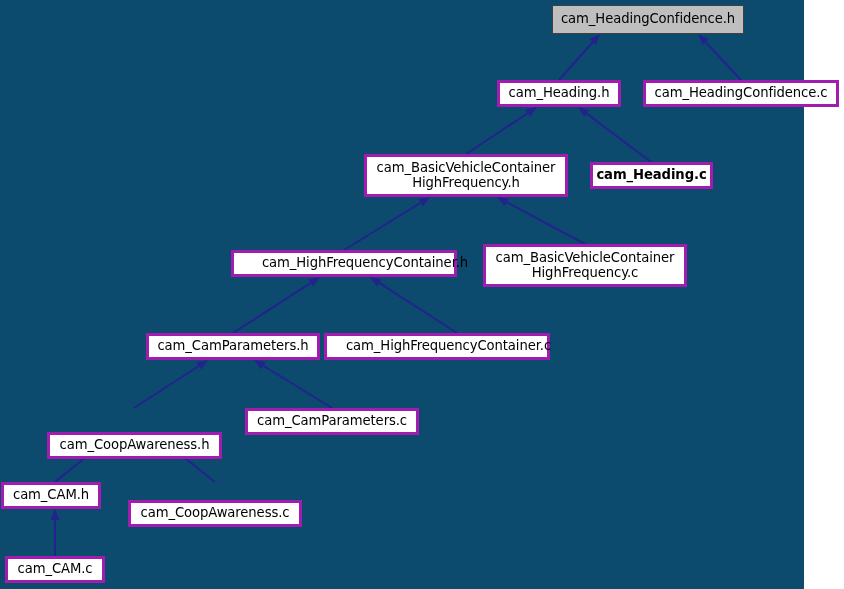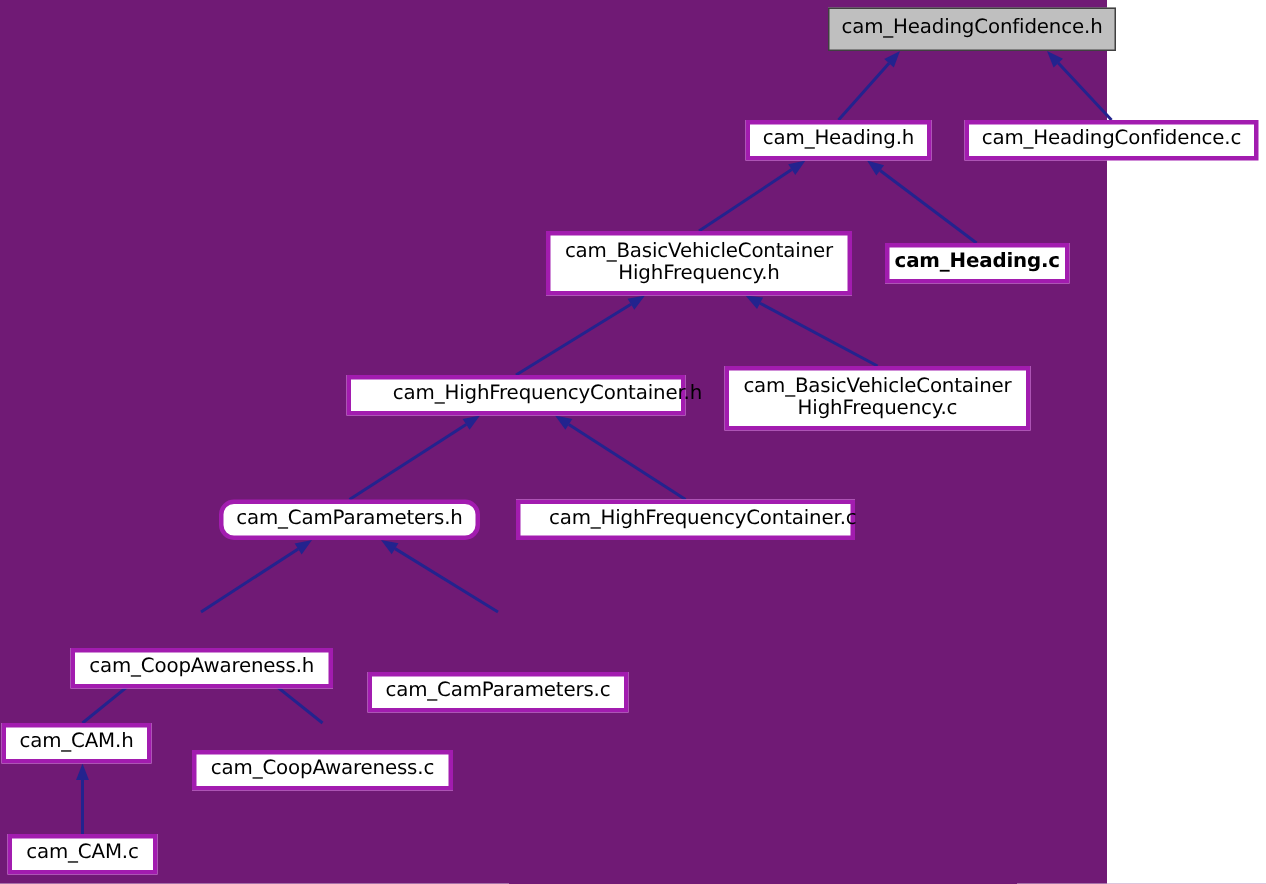--- a/index.html
+++ b/index.html
@@ -8,23 +8,23 @@
     background: #ffffff;
   }
   body {
     width: 844px;
     height: 589px;
     font-family: "DejaVu Sans", sans-serif;
     overflow: hidden;
   }
   #graph-root {
     position: relative;
-    width: 738px;
+    width: 804px;
     height: 589px;
-    background: #701a75;
+    background: #0c4a6e;
   }
   #graph-svg {
     position: absolute;
     left: 0;
     top: 0;
     width: 844px;
     height: 589px;
     display: block;
   }
   .node-box {
@@ -112,21 +112,21 @@
   <div id="nodes-layer">
       <div class="node-box highlighted" title="cam_HeadingConfidence.h" style="left: 552px; top: 5px; width: 192px; height: 29px;"><span class="node-label">cam_HeadingConfidence.h</span></div>
       <div class="node-box" title="cam_Heading.h" style="left: 497px; top: 80px; width: 124px; height: 27px;"><span class="node-label">cam_Heading.h</span></div>
       <div class="node-box" title="cam_HeadingConfidence.c" style="left: 643px; top: 80px; width: 196px; height: 27px;"><span class="node-label">cam_HeadingConfidence.c</span></div>
       <div class="node-box" title="cam_BasicVehicleContainerHighFrequency.h" style="left: 364px; top: 154px; width: 204px; height: 43px;"><span class="node-label">cam_BasicVehicleContainer
 HighFrequency.h</span></div>
       <div class="node-box" title="cam_Heading.c" style="left: 590px; top: 162px; width: 123px; height: 27px; font-weight: bold;"><span class="node-label">cam_Heading.c</span></div>
       <div class="node-box" title="cam_HighFrequencyContainer.h" style="left: 231px; top: 250px; width: 226px; height: 27px; padding-left: 42px;"><span class="node-label">cam_HighFrequencyContainer.h</span></div>
       <div class="node-box" title="cam_BasicVehicleContainerHighFrequency.c" style="left: 483px; top: 244px; width: 204px; height: 43px;"><span class="node-label">cam_BasicVehicleContainer
 HighFrequency.c</span></div>
-      <div class="node-box" title="cam_CamParameters.h" style="left: 146px; top: 333px; width: 174px; height: 27px; border-radius: 10px;"><span class="node-label">cam_CamParameters.h</span></div>
-      <div class="node-box" title="cam_HighFrequencyContainer.c" style="left: 344px; top: 333px; width: 226px; height: 27px; padding-left: 23px;"><span class="node-label">cam_HighFrequencyContainer.c</span></div>
+      <div class="node-box" title="cam_CamParameters.h" style="left: 146px; top: 333px; width: 174px; height: 27px;"><span class="node-label">cam_CamParameters.h</span></div>
+      <div class="node-box" title="cam_HighFrequencyContainer.c" style="left: 324px; top: 333px; width: 226px; height: 27px; padding-left: 23px;"><span class="node-label">cam_HighFrequencyContainer.c</span></div>
       <div class="node-box" title="cam_CoopAwareness.h" style="left: 47px; top: 408px; width: 175px; height: 27px; margin-top: 24px;"><span class="node-label">cam_CoopAwareness.h</span></div>
-      <div class="node-box" title="cam_CamParameters.c" style="left: 245px; top: 408px; width: 174px; height: 27px; margin-top: 40px;"><span class="node-label">cam_CamParameters.c</span></div>
+      <div class="node-box" title="cam_CamParameters.c" style="left: 245px; top: 408px; width: 174px; height: 27px;"><span class="node-label">cam_CamParameters.c</span></div>
       <div class="node-box" title="cam_CAM.h" style="left: 1px; top: 482px; width: 100px; height: 27px;"><span class="node-label">cam_CAM.h</span></div>
       <div class="node-box" title="cam_CoopAwareness.c" style="left: 128px; top: 500px; width: 174px; height: 27px;"><span class="node-label">cam_CoopAwareness.c</span></div>
       <div class="node-box" title="cam_CAM.c" style="left: 5px; top: 556px; width: 100px; height: 27px; justify-content: center;"><span class="node-label">cam_CAM.c</span></div>
     </div>
 </div>
 
 </body></html>

